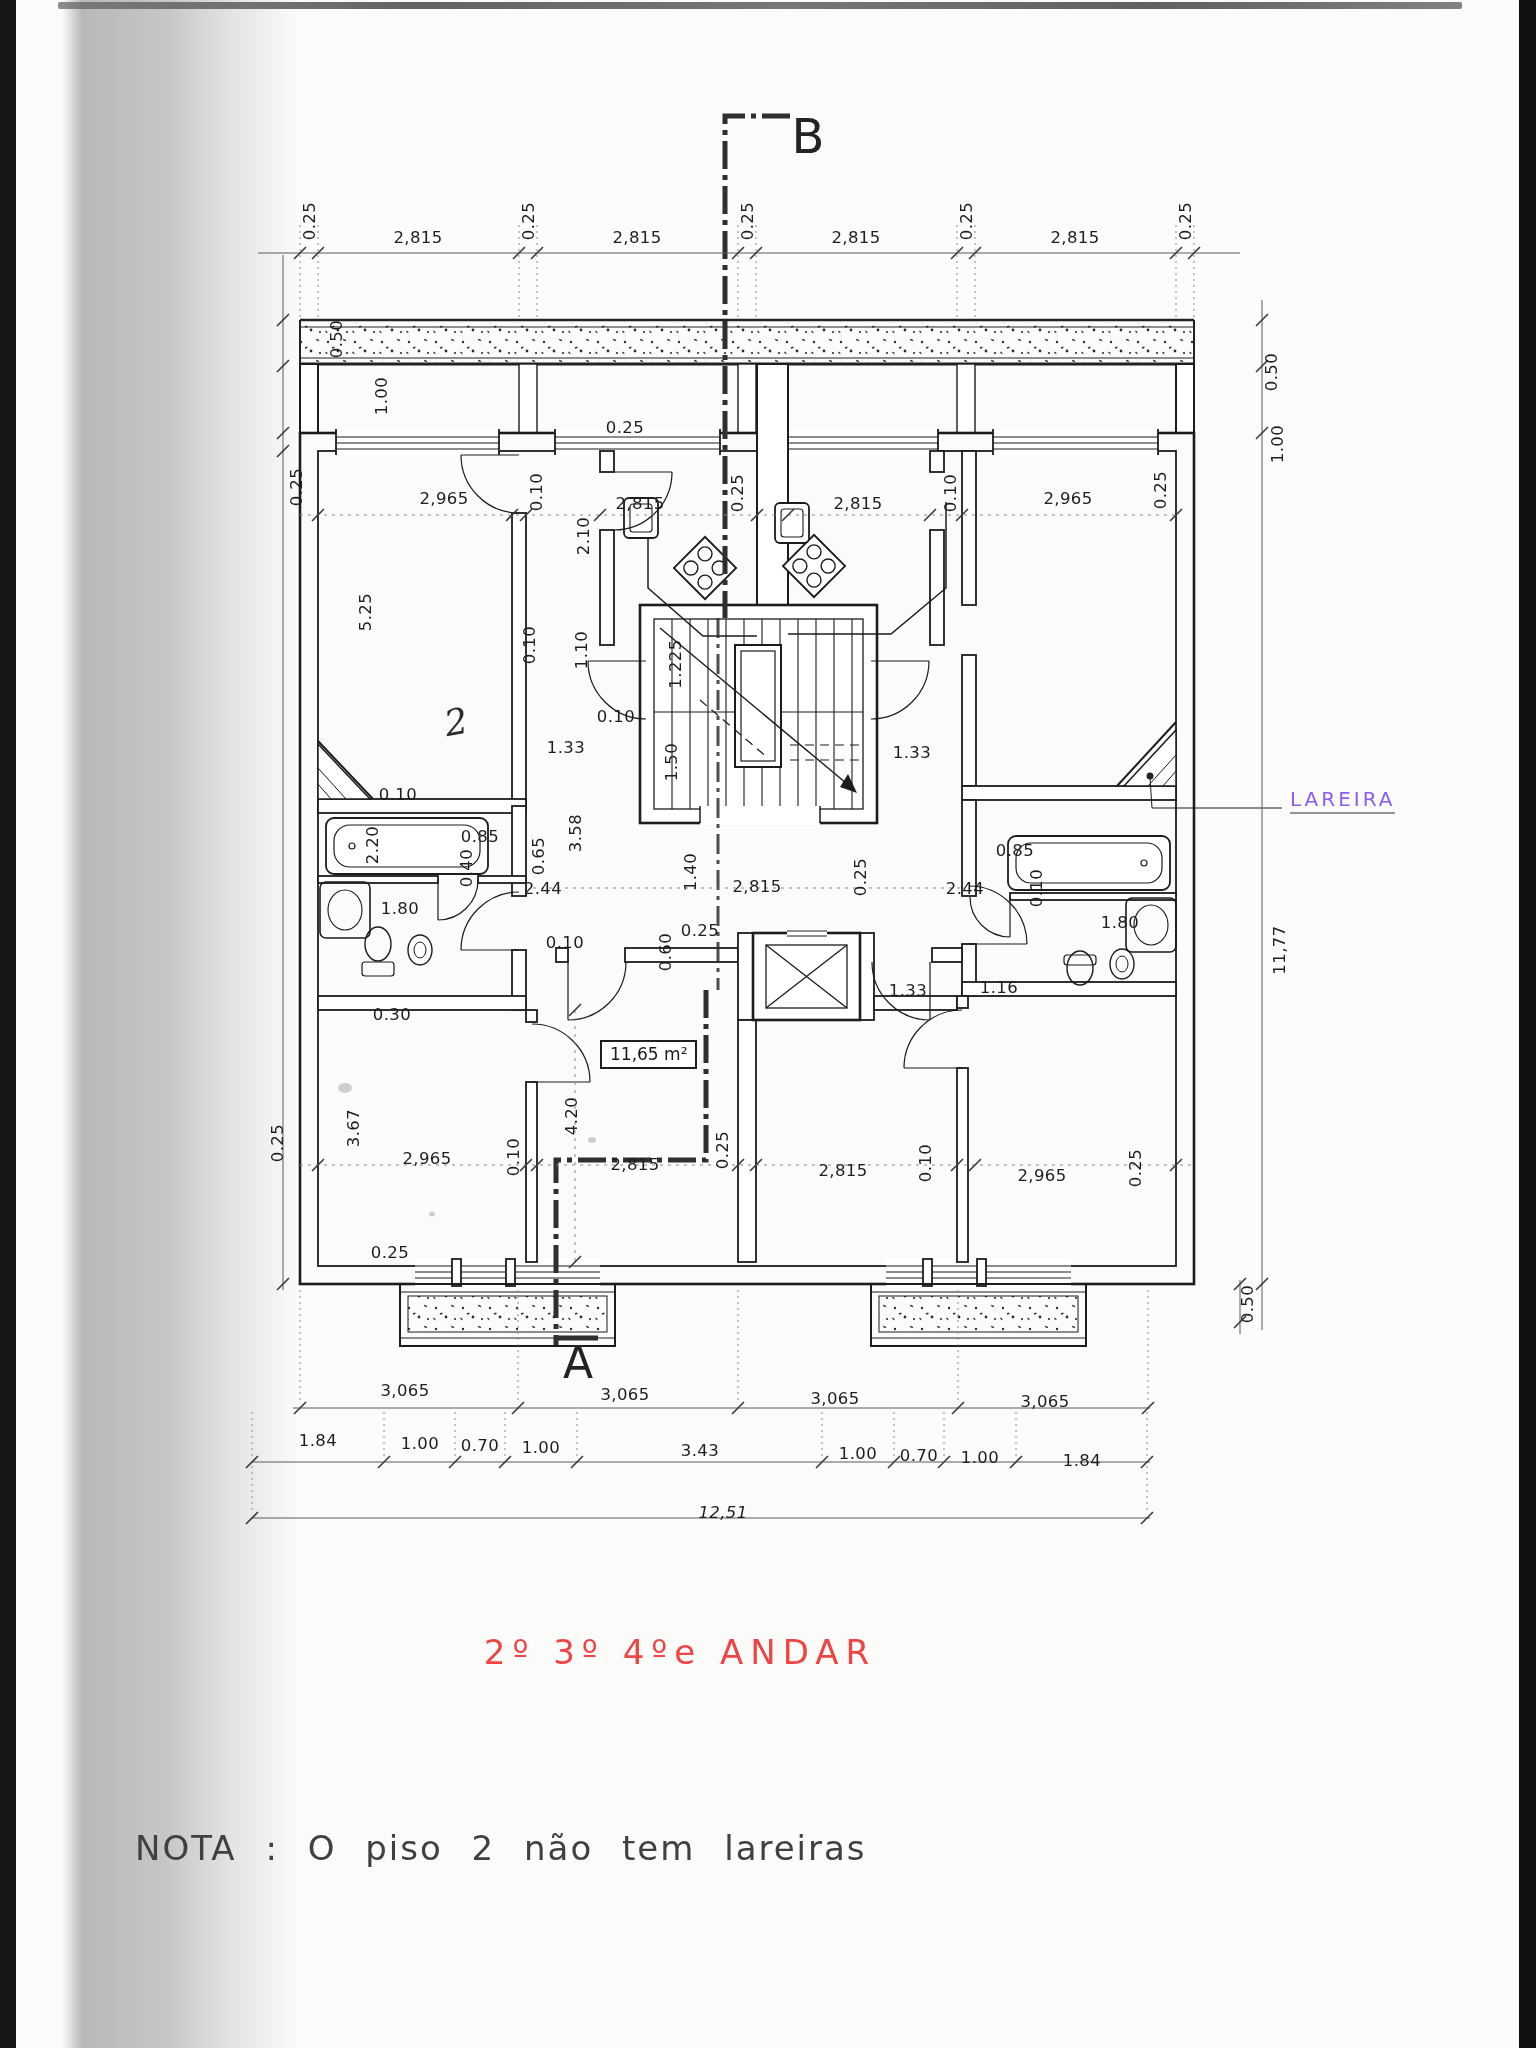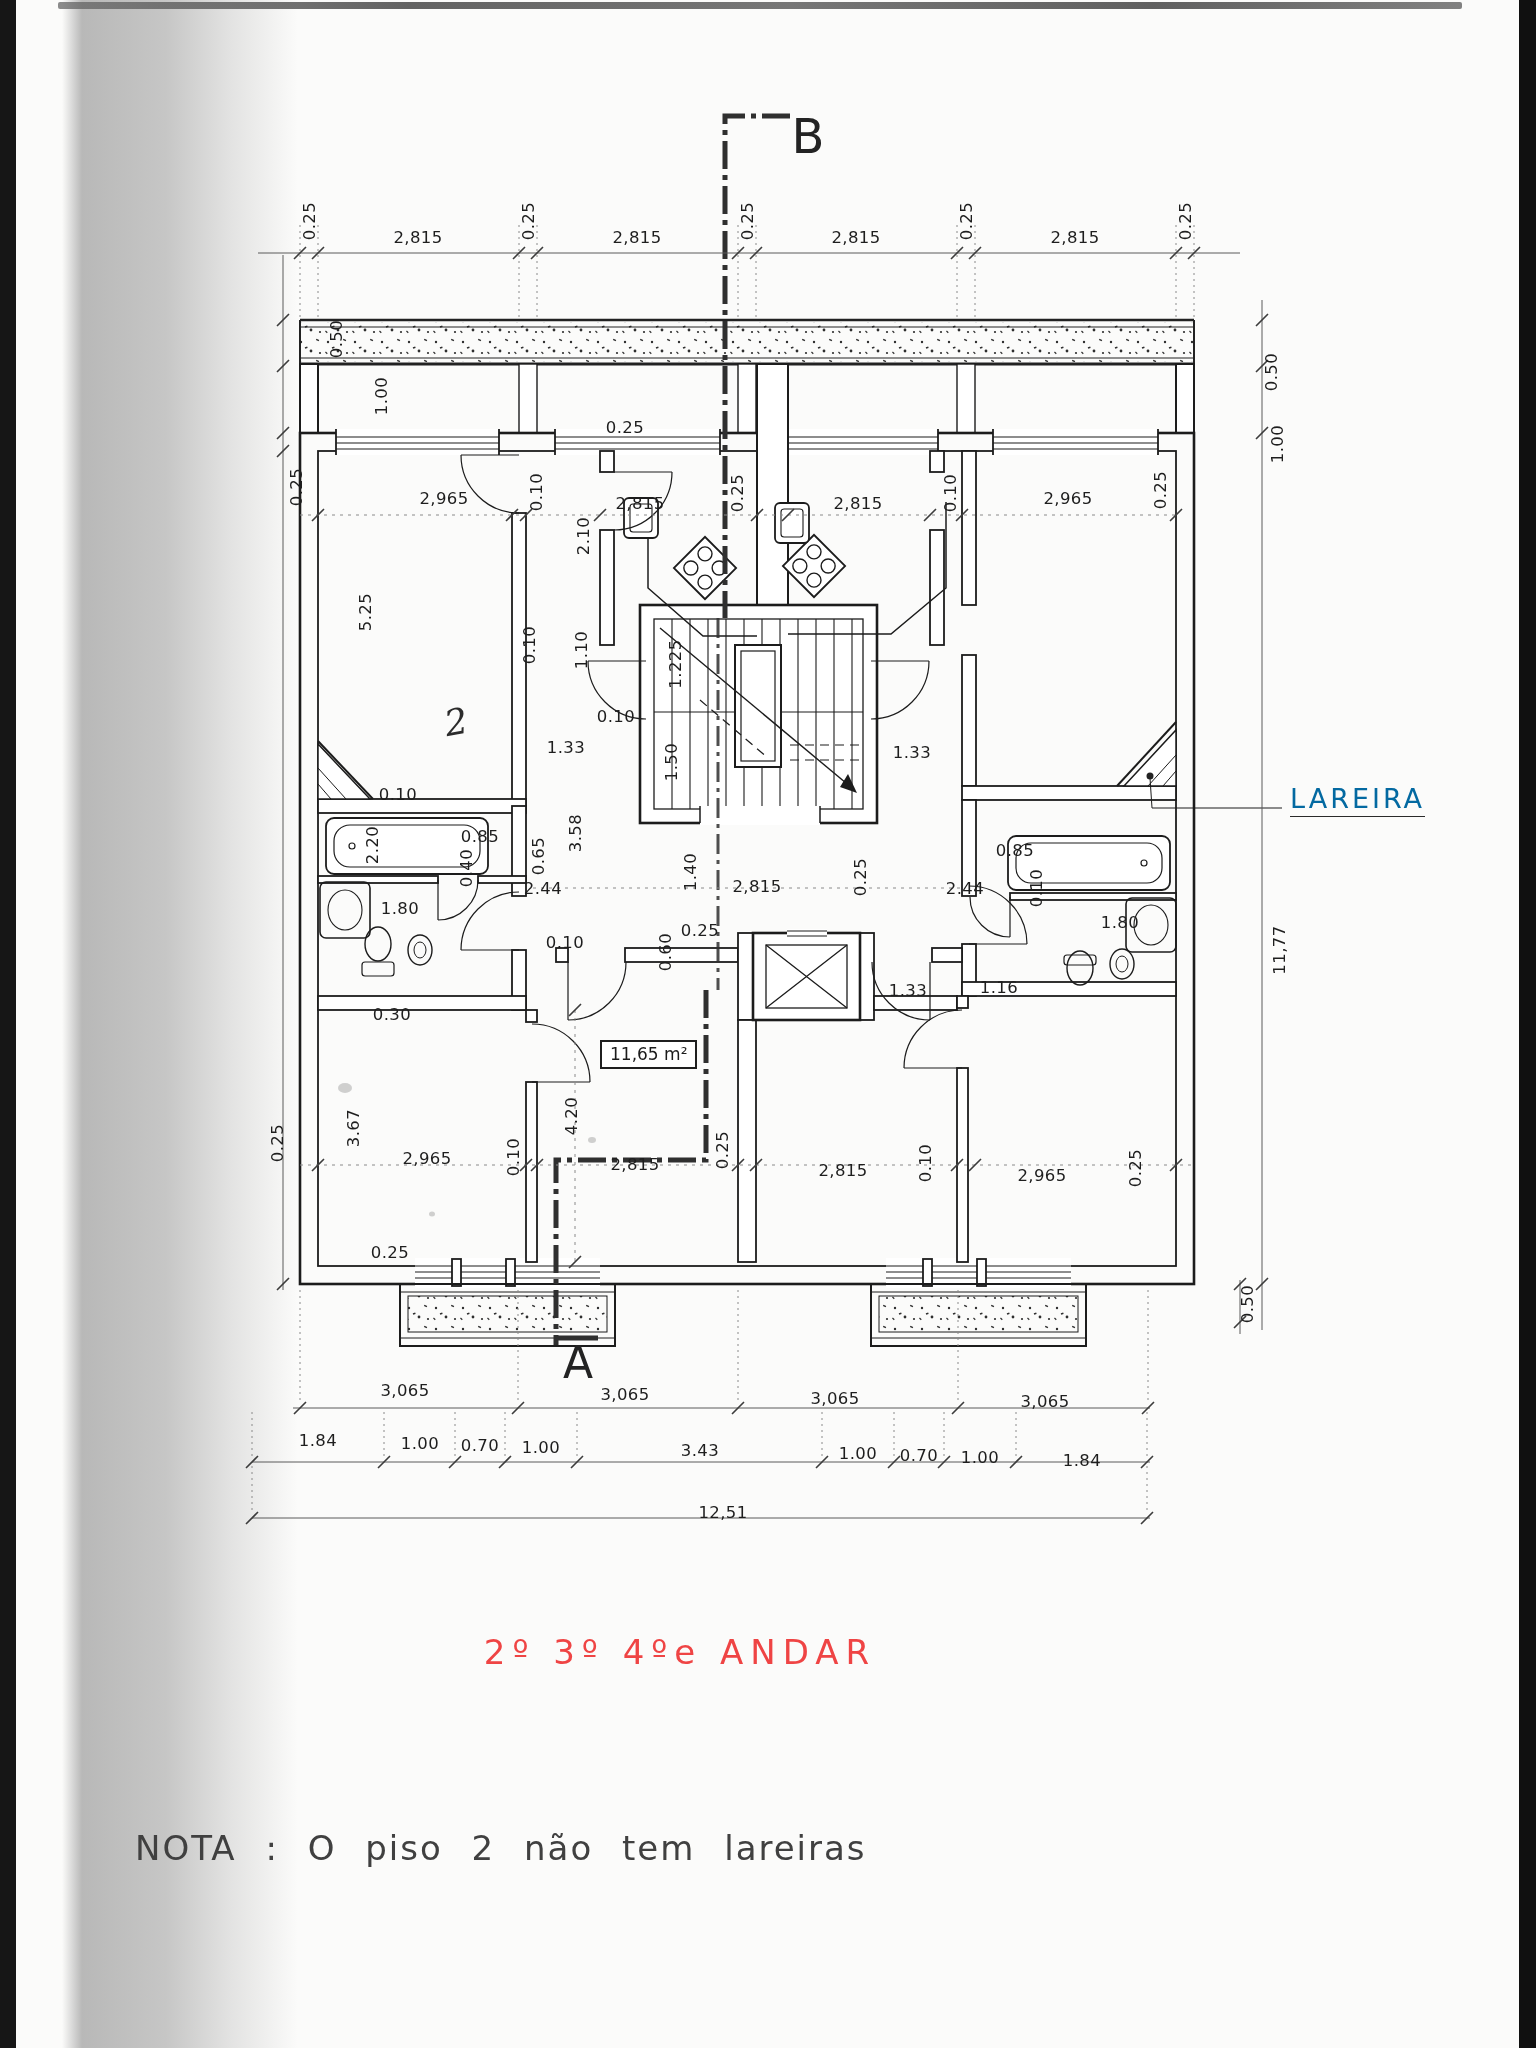--- a/index.html
+++ b/index.html
@@ -14,21 +14,21 @@
   .smudge{position:absolute;left:58px;top:2px;width:1404px;height:7px;opacity:.75;border-radius:2px;
     background:linear-gradient(90deg,#666,#303030 25%,#4a4a4a 52%,#2c2c2c 78%,#585858)}
   svg.plan{position:absolute;left:0;top:0}
   .dims{position:absolute;left:0;top:0;width:1536px;height:2048px;pointer-events:none}
   .dim{position:absolute;transform:translate(-50%,-50%);font-size:16.5px;letter-spacing:.4px;
        color:#1e1e1e;white-space:nowrap}
   .dim.rot{transform:translate(-50%,-50%) rotate(-90deg)}
   .lbl{position:absolute;white-space:nowrap}
   .marker{transform:translate(-50%,-50%);font-size:48px;color:#232323;font-weight:500}
   .marker.a{font-size:44px}
-  .lareira{transform:translate(0,-50%);font-size:27px;letter-spacing:3px;color:#0369a1;
+  .lareira{transform:translate(0,-50%);font-size:20px;letter-spacing:3px;color:#8b5cf6;
            border-bottom:1.5px solid #2a2a2a;padding-bottom:2px}
   .area-box{border:2px solid #1f1f1f;padding:2px 8px 3px;font-size:17px;color:#1b1b1b;background:#fff}
   .hand2{font-family:"DejaVu Serif",serif;font-style:italic;font-size:36px;color:#2b2b2b;
          transform:translate(-50%,-50%) rotate(-10deg)}
   .title{font-size:34px;letter-spacing:7px;color:#ef4444;text-align:center;width:520px}
   .note{font-size:34px;letter-spacing:2px;word-spacing:16px;color:#404040}
 </style>
 </head>
 <body>
 
@@ -345,21 +345,21 @@
       <span class="dim" style="left: 1045px; top: 1401px;">3,065</span>
       <span class="dim" style="left: 318px; top: 1440px;">1.84</span>
       <span class="dim" style="left: 420px; top: 1443px;">1.00</span>
       <span class="dim" style="left: 480px; top: 1445px;">0.70</span>
       <span class="dim" style="left: 541px; top: 1447px;">1.00</span>
       <span class="dim" style="left: 700px; top: 1450px;">3.43</span>
       <span class="dim" style="left: 858px; top: 1453px;">1.00</span>
       <span class="dim" style="left: 919px; top: 1455px;">0.70</span>
       <span class="dim" style="left: 980px; top: 1457px;">1.00</span>
       <span class="dim" style="left: 1082px; top: 1460px;">1.84</span>
-      <span class="dim" style="left: 723px; top: 1512px;">12,51</span>
+      <span class="dim" style="left: 723px; top: 1512px; font-style: italic;">12,51</span>
       <span class="dim rot" style="left: 1279px; top: 950px;">11,77</span>
       <span class="dim rot" style="left: 1247px; top: 1304px;">0.50</span>
     </div>
 
   <span class="lbl marker" style="left:808px;top:136px">B</span>
   <span class="lbl marker a" style="left:578px;top:1362px">A</span>
   <span class="lbl lareira" style="left:1290px;top:800px">LAREIRA</span>
   <span class="lbl area-box" style="left:600px;top:1040px">11,65 m²</span>
   <span class="lbl hand2" style="left:456px;top:722px">2</span>
   <div class="lbl title" style="left:420px;top:1632px">2º 3º 4ºe ANDAR</div>

